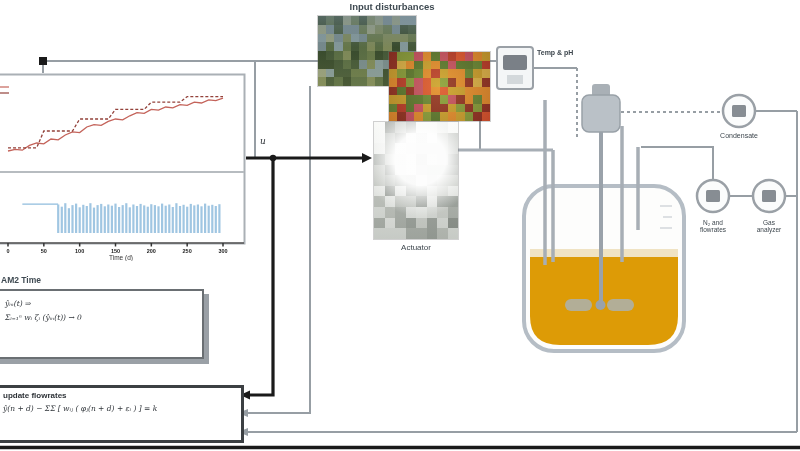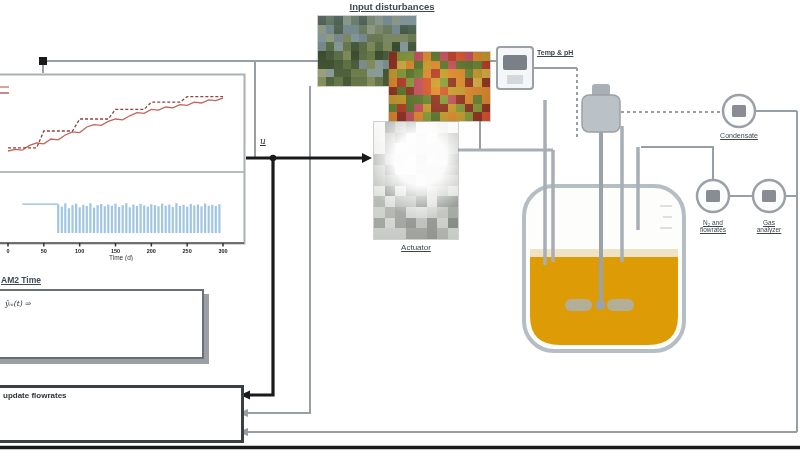--- a/index.html
+++ b/index.html
@@ -2,21 +2,21 @@
 <html><head>
 <meta charset="utf-8">
 <style>
   html,body{margin:0;padding:0;background:#fff;}
   .stage{position:relative;width:800px;height:451px;background:#ffffff;overflow:hidden;
          font-family:"Liberation Sans",sans-serif;}
   .layer{position:absolute;left:0;top:0;z-index:1;}
   .panel{position:absolute;background:#fff;z-index:2;}
   .photo{position:absolute;z-index:3;overflow:hidden;box-shadow:0 0 0 1px rgba(120,120,120,.35);}
   .ph-ov{position:absolute;inset:0;z-index:2;pointer-events:none;}
-  .lbl{position:absolute;z-index:4;color:#3d464d;line-height:1.15;text-decoration:underline;}
+  .lbl{position:absolute;z-index:4;color:#3d464d;line-height:1.15;}
   .b{font-weight:bold;}
   .c{text-align:center;}
   .eq{font-family:"DejaVu Serif",serif;font-style:italic;color:#2e3338;}
   .model-box{position:absolute;z-index:2;background:#fff;border:2px solid #6a6f73;
              box-shadow:5px 5px 0 0 #9aa0a6;padding:8px 5px 4px 8px;}
   .update-box{position:absolute;z-index:2;background:#fff;border:3px solid #3c4043;padding:3px 6px;}
 </style>
 </head>
 <body>
 
@@ -487,20 +487,22 @@
   </div>
   <div class="lbl c" style="left:742px;top:219px;width:54px;font-size:6.5px;">
     <span>Gas</span><br>
     <span>analyzer</span>
   </div>
   <div class="lbl eq" style="left:260px;top:136px;font-size:9px;z-index:4;">u</div>
 
   <div class="lbl b" style="left:1px;top:276px;font-size:8.5px;color:#3f4a52;">AM2 Time</div>
   <div class="model-box" style="left:-5px;top:289px;width:192px;height:54px;">
     <div class="eq" style="font-size:7.5px;">ŷₘ(t) ⇒</div>
+    <div class="eq" style="font-size:7.5px;margin-top:5px;">Σᵢ₌₁ⁿ wᵢ ζᵢ (ŷₘ(t)) → 0</div>
   </div>
 
 
   <div class="update-box" style="left:-6px;top:385px;width:232px;height:46px;">
     <div class="b" style="font-size:8px;color:#2e3338;">update flowrates</div>
+    <div class="eq" style="font-size:7.5px;margin-top:4px;">ŷ(n + d) − ΣΣ [ wᵢⱼ ( φⱼ(n + d) + εᵢ ) ] = k</div>
   </div>
 
 </div>
 
 </body></html>

